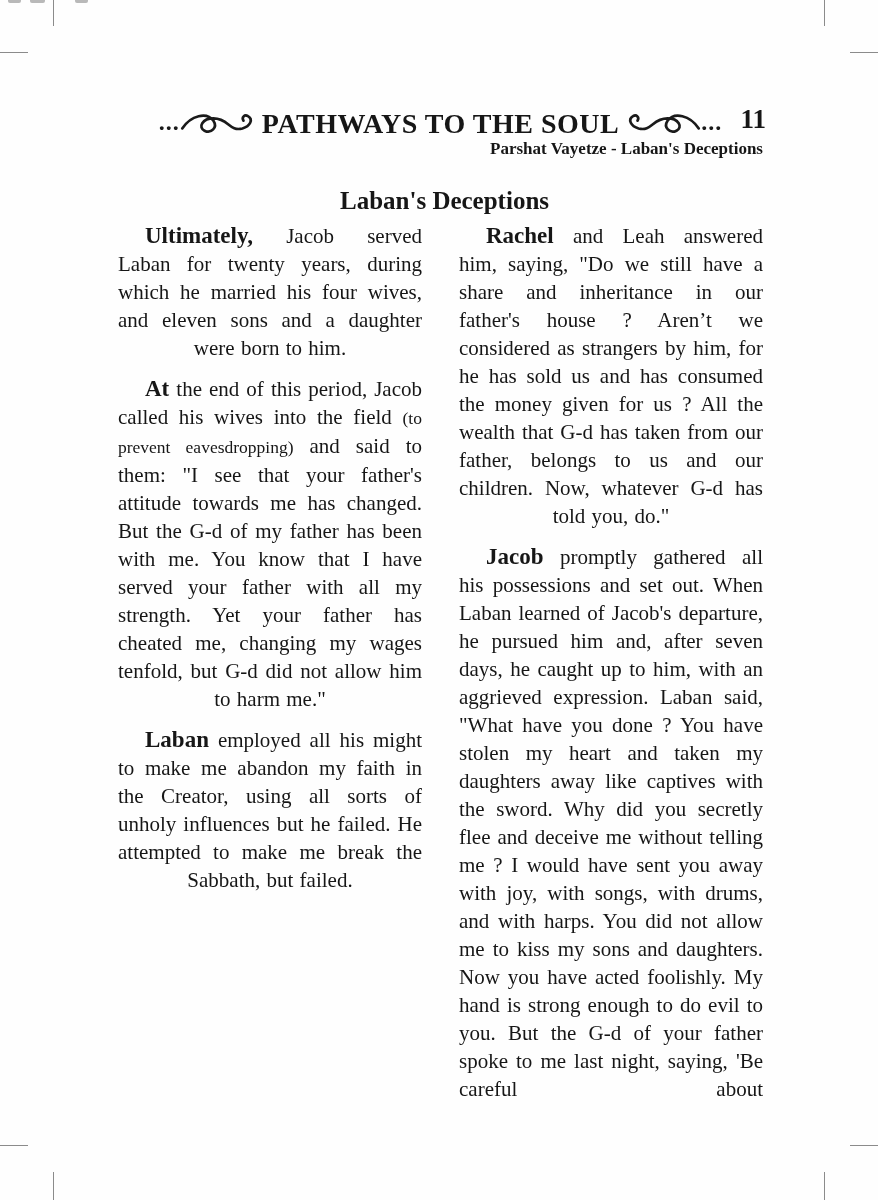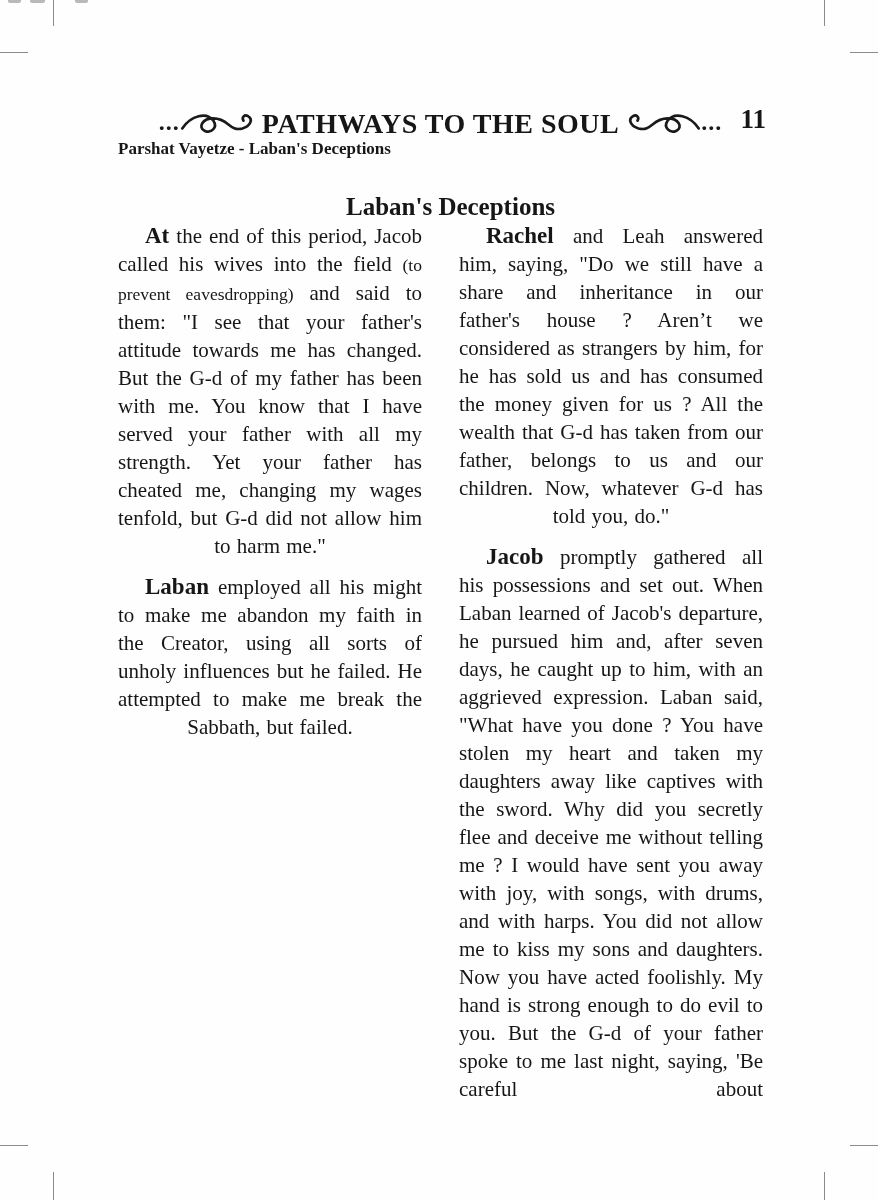--- a/index.html
+++ b/index.html
@@ -81,35 +81,35 @@
     top: 104px;
     right: 112px;
     font-size: 27px;
     font-weight: bold;
   }
   .subtitle {
     position: absolute;
     left: 118px;
     top: 139px;
     width: 645px;
-    text-align: left;
+    text-align: right;
     font-size: 17px;
     font-weight: bold;
   }
 
   
   .section-title {
     position: absolute;
     left: 118px;
     top: 183px;
     width: 645px;
     text-align: center;
     font-size: 25px;
     font-weight: bold;
-    margin: 10px;
+    margin: 4px;
   }
 
   
   .columns {
     position: absolute;
     left: 118px;
     top: 222px;
     width: 646px;
     display: flex;
     gap: 37px;
@@ -167,20 +167,21 @@
       <span class="dots">...</span>
     </span>
   </div>
   <div class="page-number">11</div>
   <div class="subtitle">Parshat Vayetze - Laban's Deceptions</div>
 
   <h2 class="section-title">Laban's Deceptions</h2>
 
   <div class="columns">
     <div class="col" id="col-left">
+        <p class="para"><b class="lead">Ultimately,</b> <span class="">Jacob served Laban for twenty years, during which he married his four wives, and eleven sons and a daughter were born to him.</span></p>
         <p class="para"><b class="lead">At</b> <span class="">the end of this period, Jacob called his wives into the field </span><span class="small">(to prevent eavesdropping)</span><span class=""> and said to them: "I see that your father's attitude towards me has changed. But the G-d of my father has been with me. You know that I have served your father with all my strength. Yet your father has cheated me, changing my wages tenfold, but G-d did not allow him to harm me."</span></p>
         <p class="para"><b class="lead">Laban</b> <span class="">employed all his might to make me abandon my faith in the Creator, using all sorts of unholy influences but he failed. He attempted to make me break the Sabbath, but failed.</span></p>
       </div>
     <div class="col" id="col-right">
         <p class="para"><b class="lead">Rachel</b> <span class="">and Leah answered him, saying, "Do we still have a share and inheritance in our father's house ? Aren’t we considered as strangers by him, for he has sold us and has consumed the money given for us ? All the wealth that G-d has taken from our father, belongs to us and our children. Now, whatever G-d has told you, do."</span></p>
         <p class="para last-justify"><b class="lead">Jacob</b> <span class="">promptly gathered all his possessions and set out. When Laban learned of Jacob's departure, he pursued him and, after seven days, he caught up to him, with an aggrieved expression. Laban said, "What have you done ? You have stolen my heart and taken my daughters away like captives with the sword. Why did you secretly flee and deceive me without telling me ? I would have sent you away with joy, with songs, with drums, and with harps. You did not allow me to kiss my sons and daughters. Now you have acted foolishly. My hand is strong enough to do evil to you. But the G-d of your father spoke to me last night, saying, 'Be careful about</span></p>
       </div>
   </div>
 
 </div>

